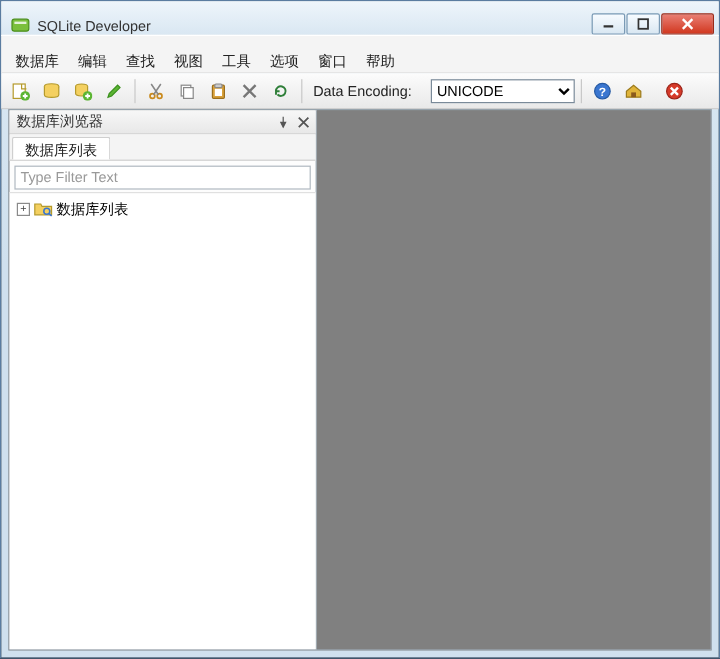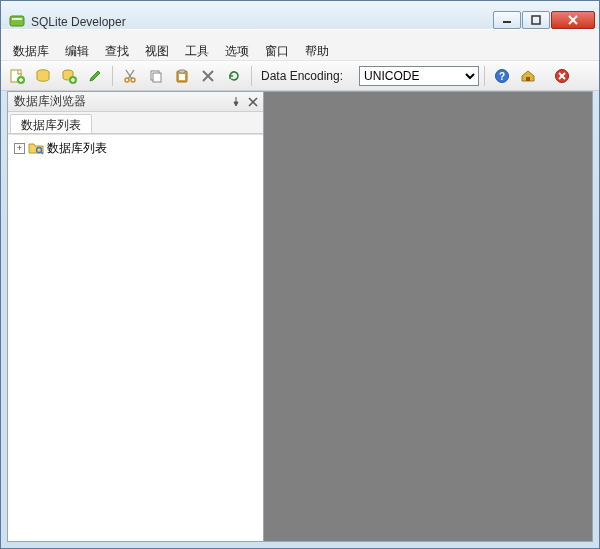--- a/index.html
+++ b/index.html
@@ -278,20 +278,21 @@
           <svg width="10" height="10">
               <path d="M1 1l8 8M9 1l-8 8" stroke="#555" stroke-width="1.5"></path>
             </svg>
         </div>
       </div>
 
       <div class="sub-tabrow">
         <div class="sub-tab">数据库列表</div>
       </div>
 
+      <input class="filter-input" type="text" placeholder="Type Filter Text" style="">
 
 
       <div class="tree">
         <div class="tree-row">
           <span class="tree-toggle">+</span>
           <span class="tree-icon">
             <svg width="16" height="16">
                 <path d="M1 4h5l1 2h8v7H1z" fill="#f4d060" stroke="#b59a2b"></path>
                 <circle cx="11" cy="10" r="2.5" fill="none" stroke="#3a76d0" stroke-width="1.3"></circle>
                 <path d="M13 12l2 2" stroke="#3a76d0" stroke-width="1.3"></path>

